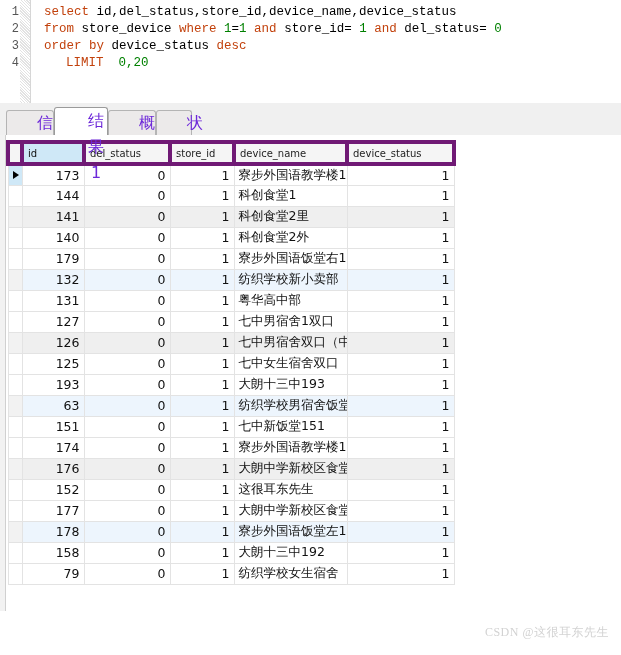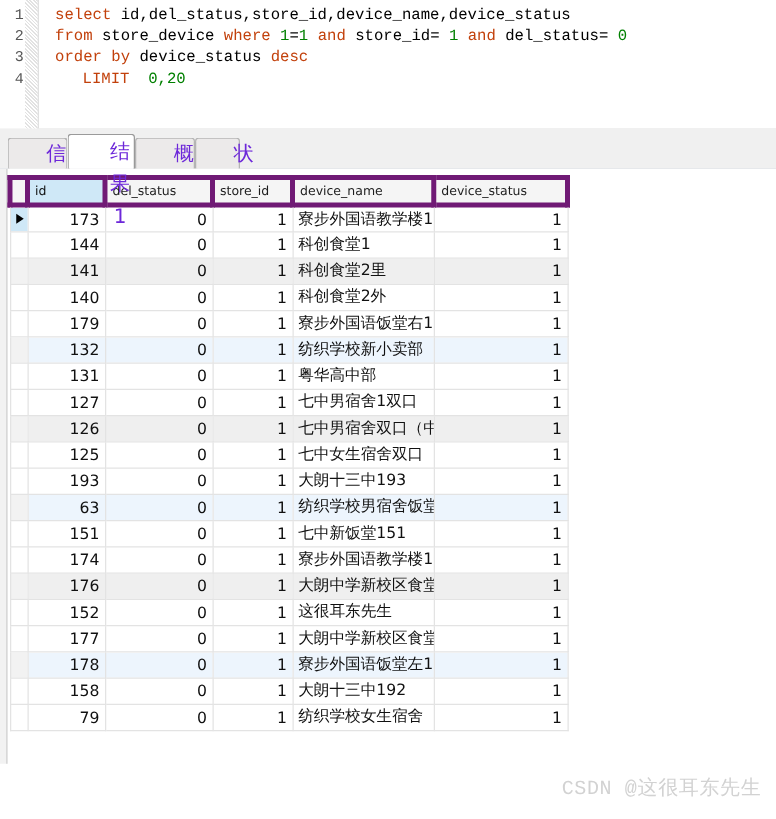--- a/index.html
+++ b/index.html
@@ -190,22 +190,22 @@
     border-bottom: 4px solid transparent;
     margin: 0 auto;
   }
   td.c-mark .mark-spacer { display: block; width: 100%; height: 100%; }
 
   
   #watermark {
     position: absolute;
     right: 12px;
     bottom: 14px;
-    font-family: Liberation Mono, monospace;
-    font-size: 16px;
+    font-family: Liberation Serif, serif;
+    font-size: 12px;
     color: #d2d2d2;
     letter-spacing: 0.5px;
     white-space: nowrap;
   }
 </style>
 </head>
 <body>
 
 <div id="sql-editor">
   <div id="sql-gutter">

